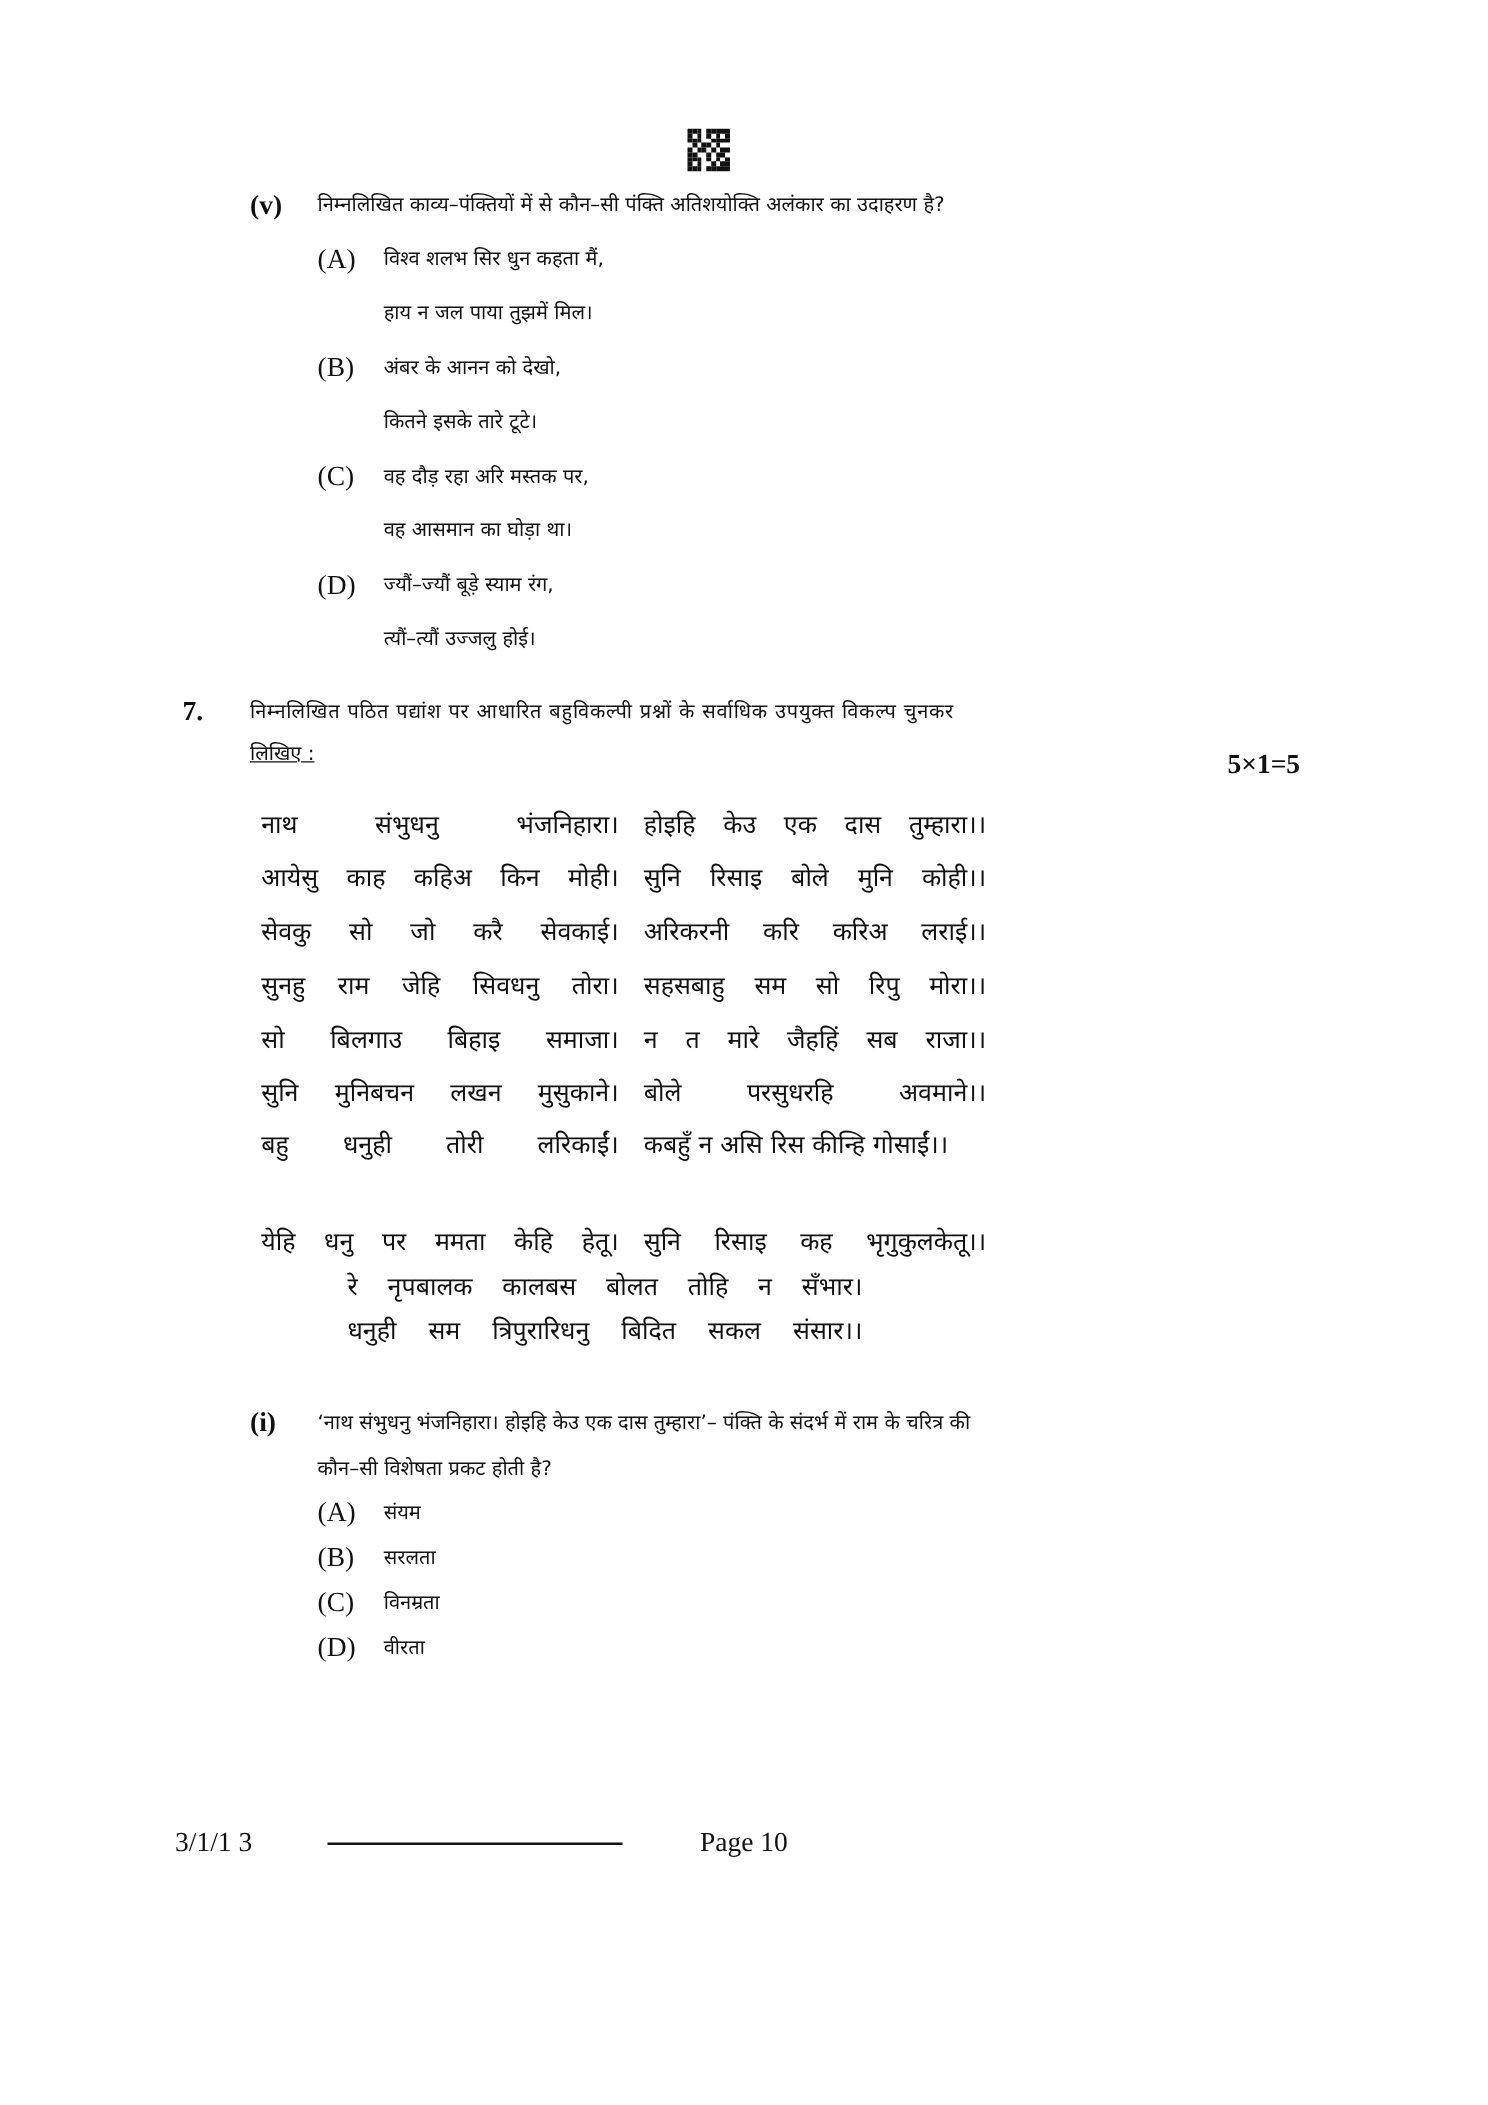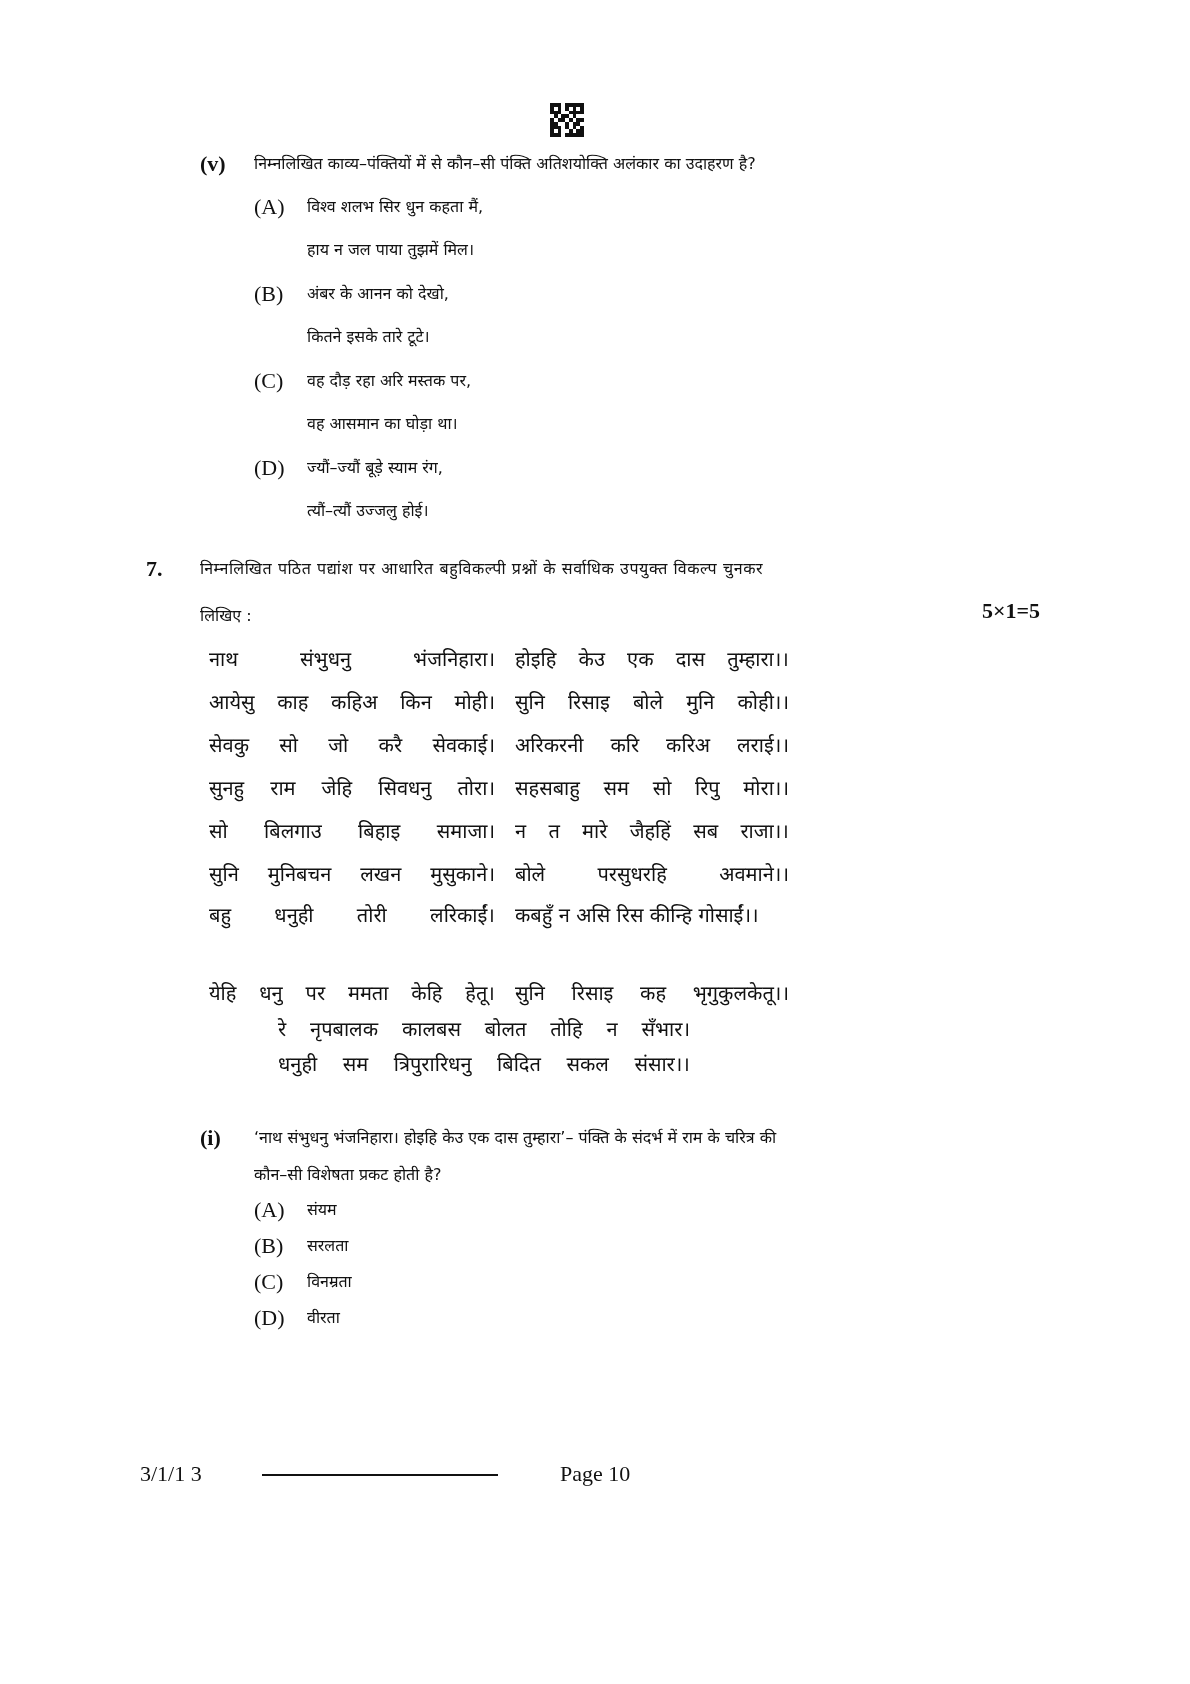--- a/index.html
+++ b/index.html
@@ -175,21 +175,21 @@
   <div class="abs ro" style="left:254px; top:367px;">(C)</div>
   <div class="abs hi" style="left:307px; top:367px;">वह दौड़ रहा अरि मस्तक पर,</div>
   <div class="abs hi" style="left:307px; top:410px;">वह आसमान का घोड़ा था।</div>
 
   <div class="abs ro" style="left:254px; top:454px;">(D)</div>
   <div class="abs hi" style="left:307px; top:454px;">ज्यौं–ज्यौं बूड़े स्याम रंग,</div>
   <div class="abs hi" style="left:307px; top:497px;">त्यौं–त्यौं उज्जलु होई।</div>
 
   <div class="abs ro bold" style="left:146px; top:555px;">7.</div>
   <div class="abs hi" style="left:200px; top:555px; width:800px; letter-spacing:0.6px;">निम्नलिखित पठित पद्यांश पर आधारित बहुविकल्पी प्रश्नों के सर्वाधिक उपयुक्त विकल्प चुनकर</div>
-  <div class="abs hi" style="left:200px; top:602px;">लिखिए :</div>
+  <div class="abs hi" style="left:200px; top:589px;text-decoration:underline;">लिखिए :</div>
   <div class="abs ro bold" style="left:982px; top:597px;">5×1=5</div>
 
   <div id="verse-container">
       <div class="verse-line" style="top: 645px;">
         <div class="verse-half first">
           <span>नाथ</span>
           <span>संभुधनु</span>
           <span>भंजनिहारा।</span>
         </div>
         <div class="verse-half second">

